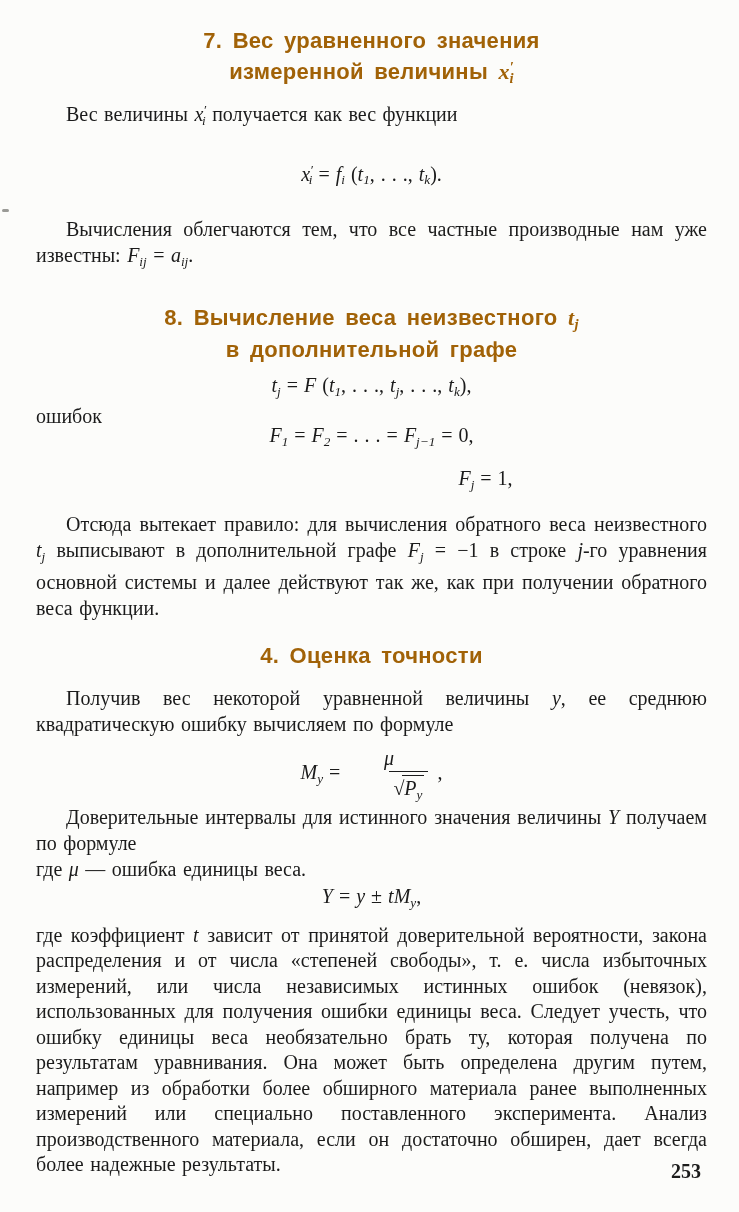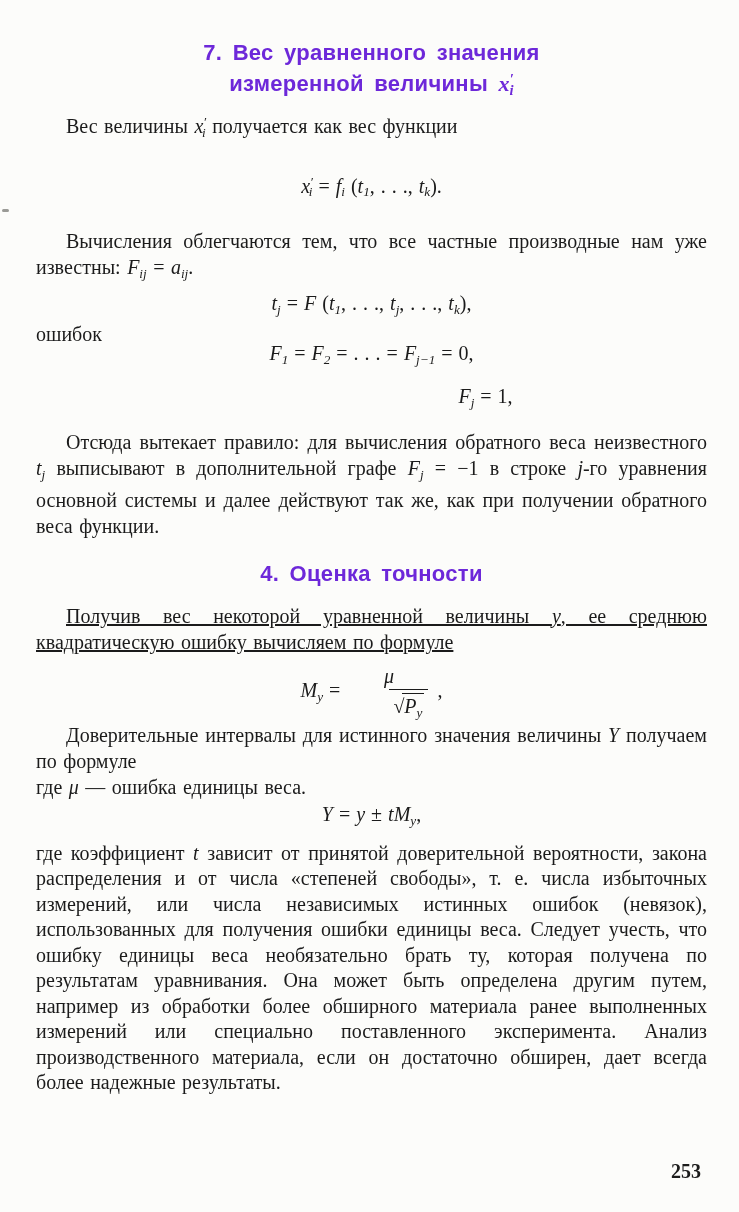--- a/index.html
+++ b/index.html
@@ -9,27 +9,27 @@
     margin:0 auto;
     background:#fcfcfa;
     color:#1b1b1b;
     font-family:"Liberation Serif","DejaVu Serif",serif;
     overflow:hidden;
     box-sizing:border-box;
   }
   .content { padding:28px 32px 0 36px; }
 
   .heading {
-    margin:12px;
+    margin:0;
     font-family:"Liberation Sans","DejaVu Sans",sans-serif;
     font-weight:700;
     font-size:22px; line-height:26px;
     text-align:center;
     word-spacing:4px; letter-spacing:0.3px;
-    color:#6d28d9;
+    color:#a16207;
   }
   .heading .hl { display:block; }
   .heading .tk-i, .heading .tk-sub, .heading .tk-sup {
     font-family:"Liberation Serif","DejaVu Serif",serif;
     font-weight:700;
   }
   .h7 { margin-bottom:6px; }
   .h8 { margin-top:30px; margin-bottom:8px; }
   .h9 { margin-top:22px; margin-bottom:8px; }
 
@@ -47,21 +47,21 @@
     text-align:center;
     word-spacing:1px;
   }
   .m-f1 { margin:22px 0; }
   .m-f2 { margin-top:2px; }
   .m-imeem { margin-top:-2px; }
   .m-f3 { margin-top:-8px; }
   .m-f4 { margin-top:8px; }
   .m-f5 { margin-top:4px; }
   .m-p4 { margin-top:12px; }
-  .m-p5 { margin-top:16px;text-decoration:underline; }
+  .m-p5 { margin-top:16px; }
   .m-f6 { margin-top:10px; margin-bottom:2px; }
   .m-f7 { margin:0; }
   .m-p8 { margin-top:6px; line-height:25.5px; }
   .shift-right { position:relative; left:114px; }
 
   
   .tk-n { font-style:normal; }
   .tk-i { font-style:italic; }
   .tk-sub { font-style:italic; font-size:0.66em; vertical-align:-0.28em; }
   .tk-sup { font-style:italic; font-size:0.66em; vertical-align:0.5em; }
@@ -94,20 +94,24 @@
       <span class="hl">7. Вес уравненного значения</span>
       <span class="hl"><span class="tk-n">измеренной величины </span><span class="tk-i">x</span><span class="tk-sup">′</span><span class="tk-sub">i</span></span>
     </h2>
 
     <p class="body indent"><span class="tk-n">Вес величины </span><span class="tk-i">x</span><span class="tk-sup">′</span><span class="tk-sub">i</span><span class="tk-n"> получается как вес функции</span></p>
 
     <div class="formula m-f1"><span class="tk-i">x</span><span class="tk-sup">′</span><span class="tk-sub">i</span><span class="tk-n"> = </span><span class="tk-i">f</span><span class="tk-sub">i</span><span class="tk-n"> (</span><span class="tk-i">t</span><span class="tk-sub">1</span><span class="tk-n">, . . ., </span><span class="tk-i">t</span><span class="tk-sub">k</span><span class="tk-n">).</span></div>
 
     <p class="body indent"><span class="tk-n">Вычисления облегчаются тем, что все частные производные нам уже известны: </span><span class="tk-i">F</span><span class="tk-sub">ij</span><span class="tk-n"> = </span><span class="tk-i">a</span><span class="tk-sub">ij</span><span class="tk-n">.</span></p>
 
+    <h2 class="heading h8">
+      <span class="hl"><span class="tk-n">8. Вычисление веса неизвестного </span><span class="tk-i">t</span><span class="tk-sub">j</span></span>
+      <span class="hl">в дополнительной графе</span>
+    </h2>
 
 
     <div class="formula m-f2"><span class="tk-i">t</span><span class="tk-sub">j</span><span class="tk-n"> = </span><span class="tk-i">F</span><span class="tk-n"> (</span><span class="tk-i">t</span><span class="tk-sub">1</span><span class="tk-n">, . . ., </span><span class="tk-i">t</span><span class="tk-sub">j</span><span class="tk-n">, . . ., </span><span class="tk-i">t</span><span class="tk-sub">k</span><span class="tk-n">),</span></div>
 
     <p class="body m-imeem">ошибок</p>
 
     <div class="formula m-f3"><span class="tk-i">F</span><span class="tk-sub">1</span><span class="tk-n"> = </span><span class="tk-i">F</span><span class="tk-sub">2</span><span class="tk-n"> = . . . = </span><span class="tk-i">F</span><span class="tk-sub">j−1</span><span class="tk-n"> = 0,</span></div>
 
     <div class="formula m-f4 shift-right"><span class="tk-i">F</span><span class="tk-sub">j</span><span class="tk-n"> = 1,</span></div>
 

